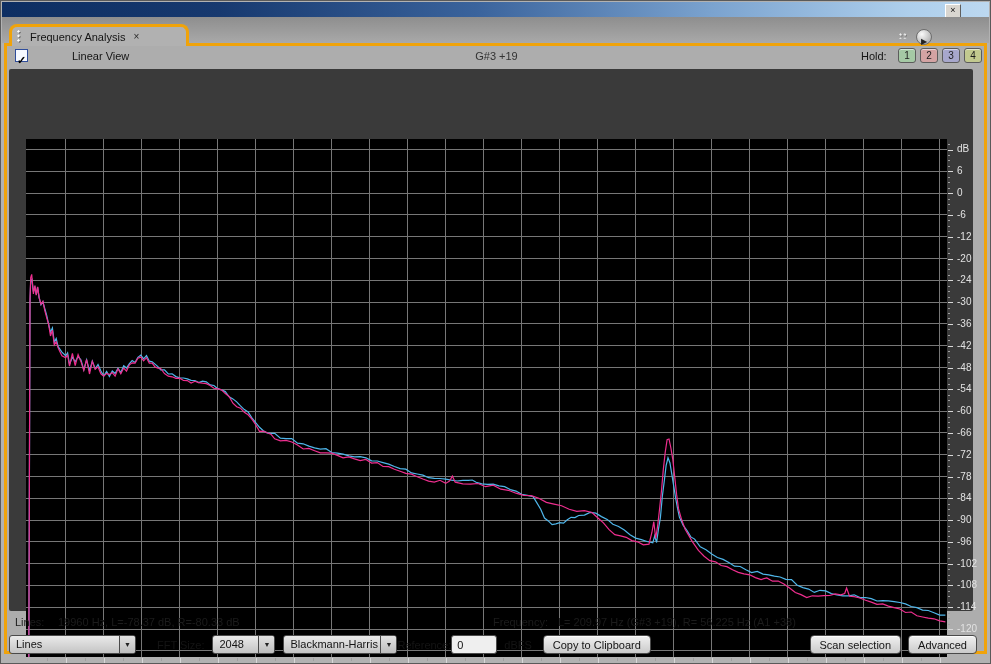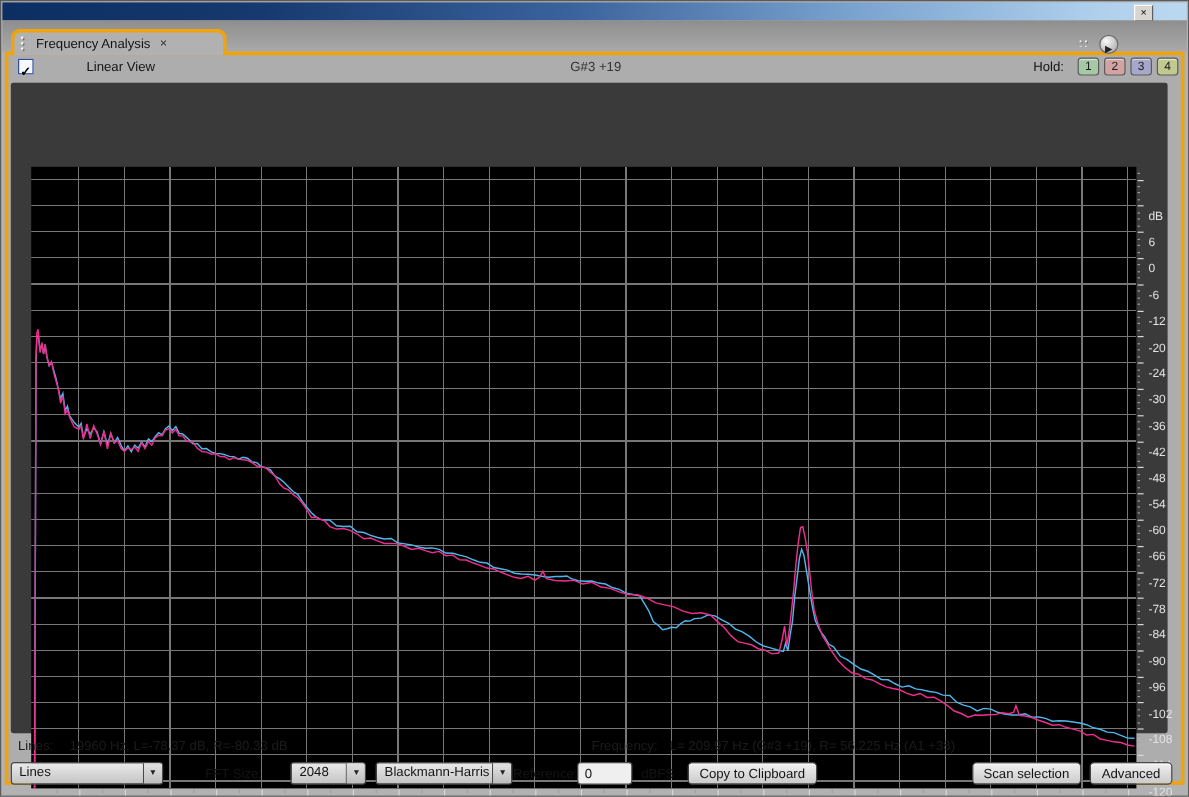--- a/index.html
+++ b/index.html
@@ -69,21 +69,21 @@
     position:absolute;left:8px;top:68px;width:964px;height:542px;
     background:#3a3a3a;border-radius:2px;z-index:3;
   }
   #plot-svg{position:absolute;left:17px;top:70px;width:921px;height:518px;background:#000;z-index:3;display:block;}
   .x-axis{position:absolute;left:17px;top:588px;width:955px;height:22px;z-index:3;}
   .y-axis{position:absolute;left:938px;top:70px;width:34px;height:518px;z-index:3;}
   .x-tick-major{position:absolute;top:1px;width:1px;height:5px;background:#d8d8d8;}
   .x-tick-minor{position:absolute;top:1px;width:1px;height:3px;background:#9f9f9f;}
   .y-tick-major{position:absolute;left:1px;width:5px;height:1px;background:#d8d8d8;}
   .y-tick-minor{position:absolute;left:1px;width:2px;height:1px;background:#9f9f9f;}
-  .y-lab{position:absolute;left:10px;font-size:10px;color:#e2e2e2;white-space:nowrap;margin-top:32px;}
+  .y-lab{position:absolute;left:10px;font-size:10px;color:#e2e2e2;white-space:nowrap;}
   
   .status-row{position:absolute;left:6px;top:613px;width:979px;height:18px;z-index:3;font-size:11px;color:#1c1c1c;}
   .st-cursor-label{position:absolute;left:8px;top:2px;}
   .st-cursor-value{position:absolute;left:51px;top:2px;}
   .st-freq-label{position:absolute;left:486px;top:2px;}
   .st-freq-value{position:absolute;left:551px;top:2px;}
   .controls-row{position:absolute;left:8px;top:633px;width:968px;height:21px;z-index:3;
     display:flex;align-items:center;font-size:11px;color:#141414;}
   .combo{display:flex;height:19px;border:1px solid #4a4a4a;border-radius:3px;
     background:linear-gradient(#eaeaea,#c4c4c4);box-sizing:border-box;align-items:stretch;}
@@ -367,22 +367,22 @@
     <span class="st-cursor-value">19960 Hz, L=-78.37 dB, R=-80.33 dB</span>
     <span class="st-freq-label">Frequency:</span>
     <span class="st-freq-value">L= 209.97 Hz (G#3 +19), R= 56.225 Hz (A1 +38)</span>
   </div>
 
   <div class="controls-row">
     <div class="combo" style="width:127px;gap:18px;">
       <span class="combo-text">Lines</span>
       <span class="combo-arrow">▼</span>
     </div>
-    <span class="ctl-label" style="margin-left:35px;">FFT Size:</span>
-    <div class="combo" style="width:63px;margin-left:24px;">
+    <span class="ctl-label" style="margin-left:21px;">FFT Size:</span>
+    <div class="combo" style="width:63px;margin-left:8px;">
       <span class="combo-text">2048</span>
       <span class="combo-arrow">▼</span>
     </div>
     <div class="combo" style="width:114px;margin-left:8px;">
       <span class="combo-text">Blackmann-Harris</span>
       <span class="combo-arrow">▼</span>
     </div>
     <span class="ctl-label" style="margin-left:0;">Reference:</span>
     <input class="ref-input" type="text" value="0" style="">
     <span class="ctl-label" style="margin-left:7px;">dBFS</span>

